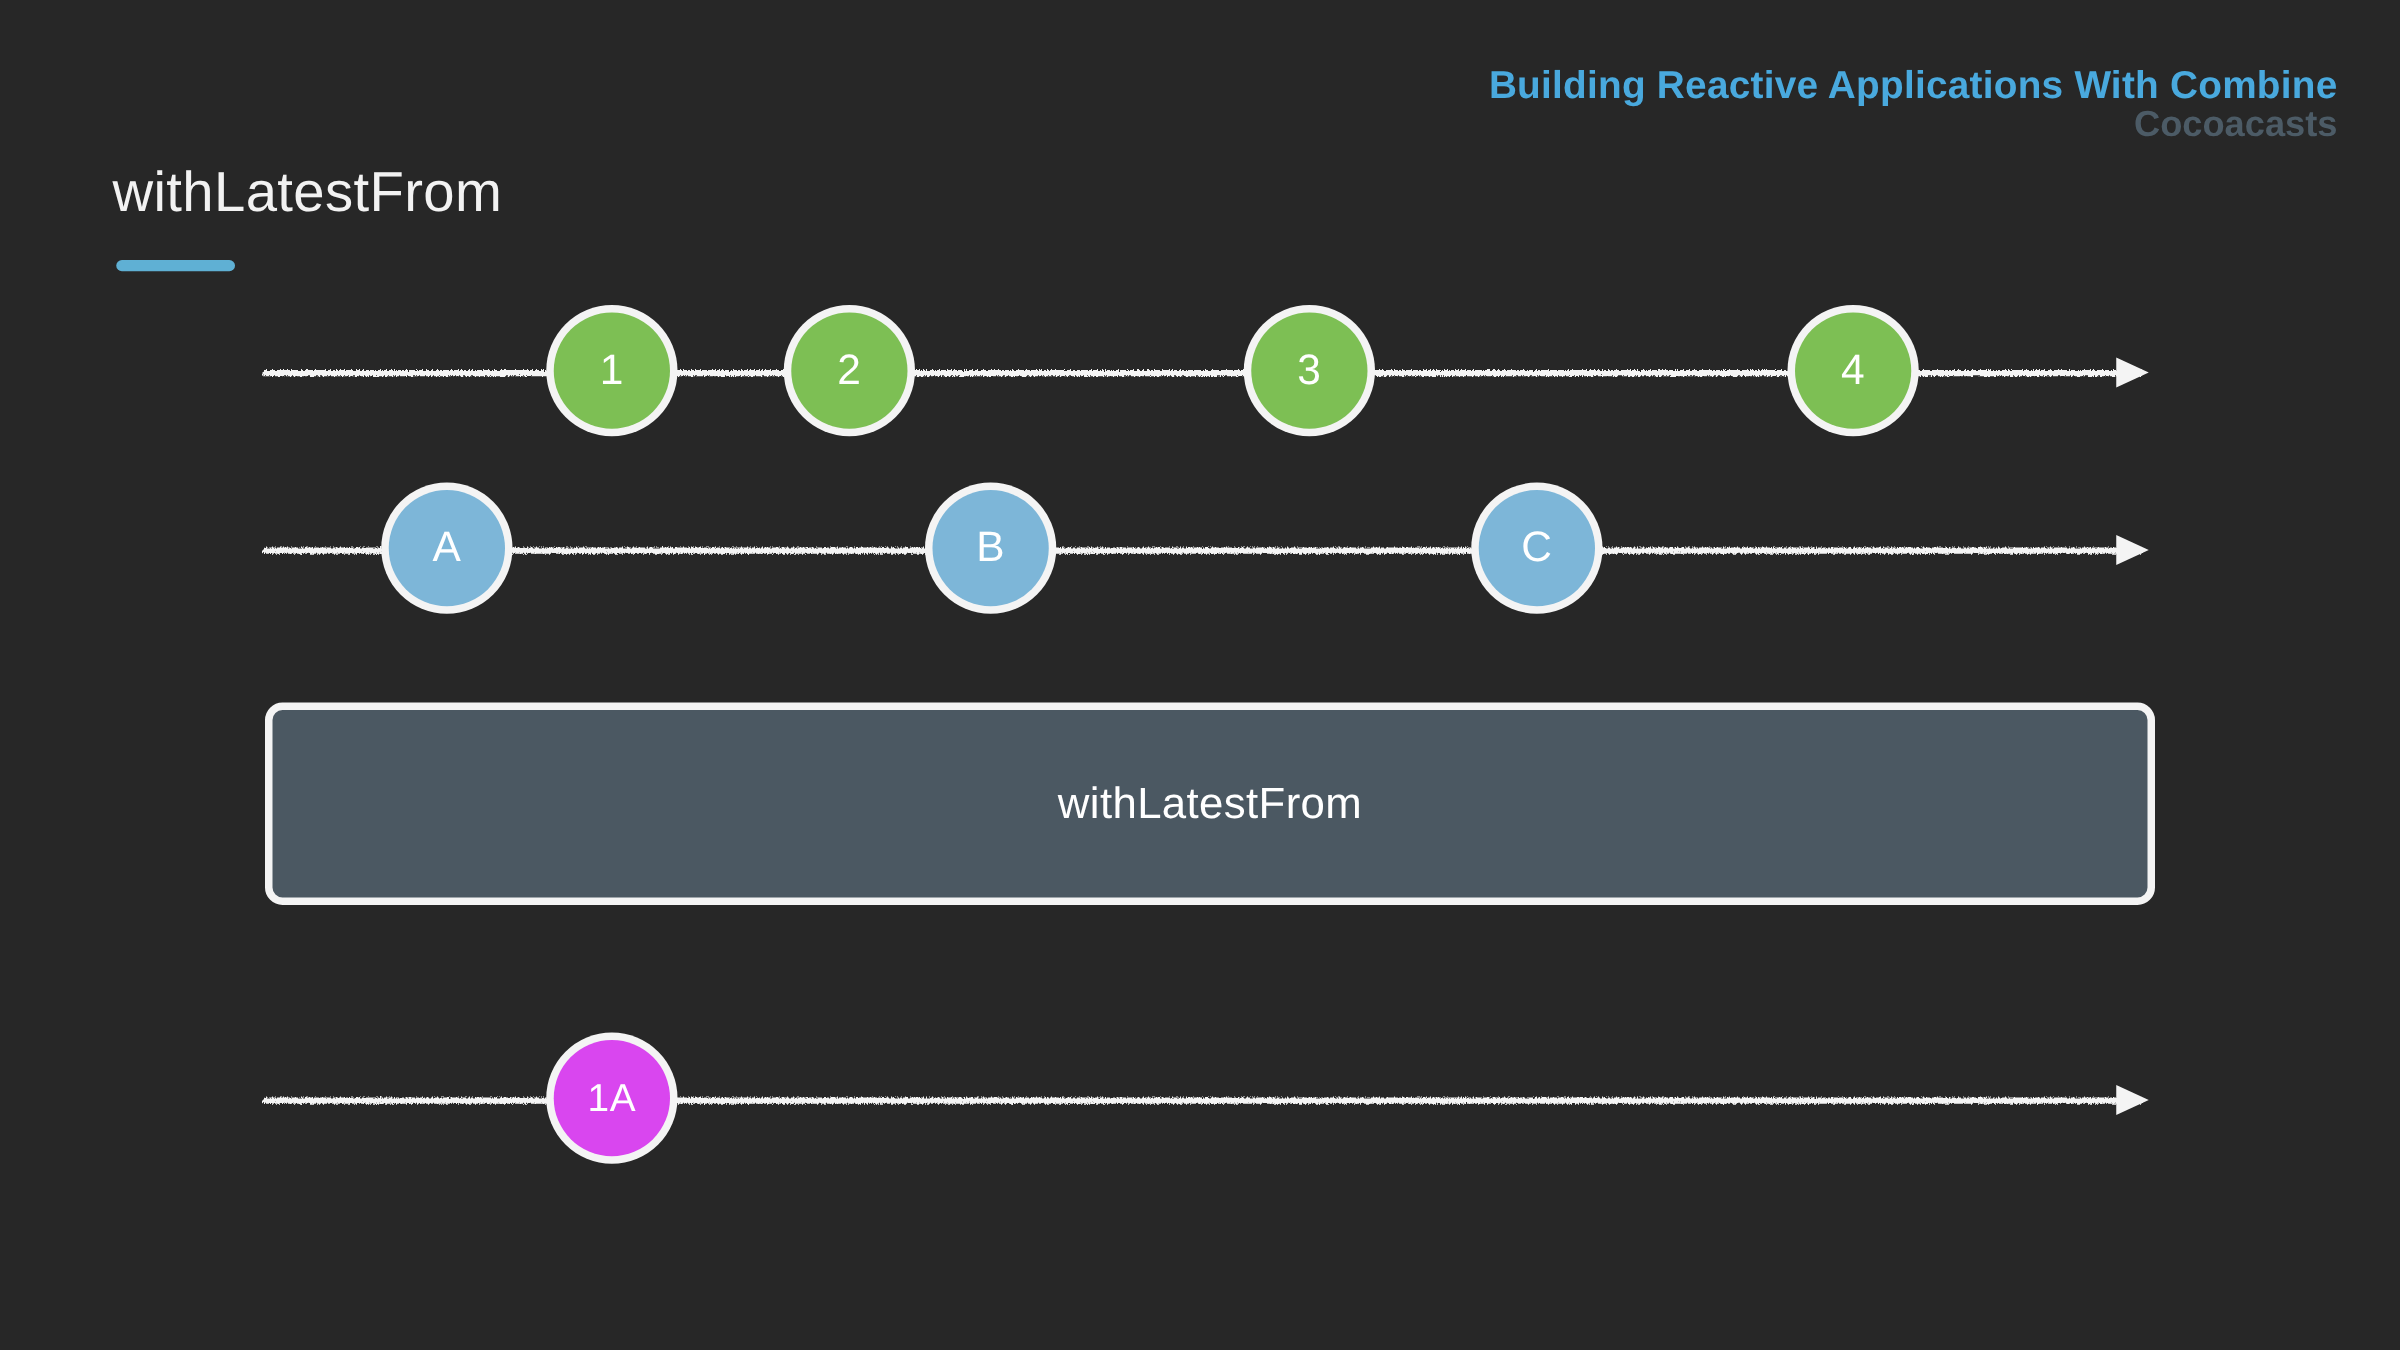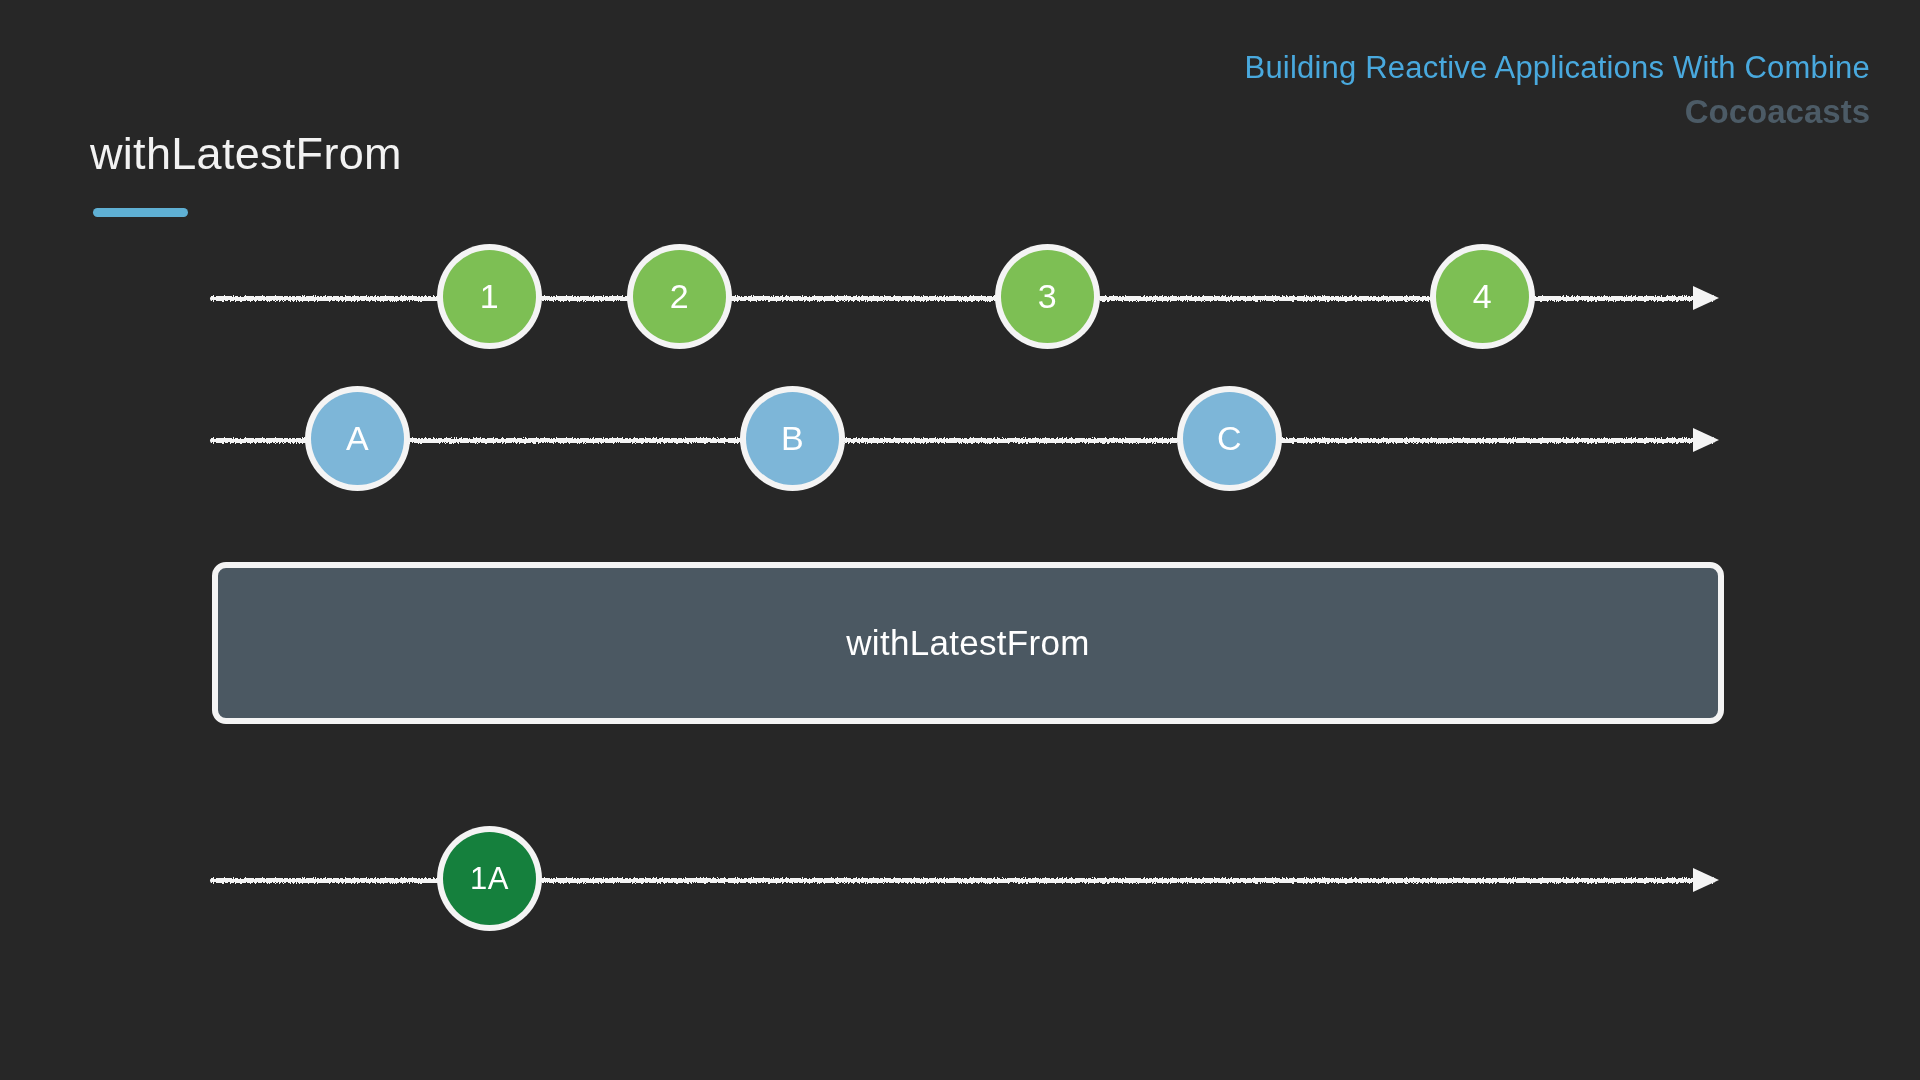--- a/index.html
+++ b/index.html
@@ -8,26 +8,26 @@
     background:#272727;
     font-family:"Liberation Sans",sans-serif;
     overflow:hidden;
     position:relative;
   }
   .stage{position:absolute;inset:0;}
 
   
   .hdr{position:absolute;right:50px;top:52px;text-align:right;}
   .hdr-title{
-    font-size:31px;font-weight:normal;color:#49a9de;
+    font-size:31px;font-weight:bold;color:#49a9de;
     letter-spacing:.2px;line-height:1.05;white-space:nowrap;
   }
   .hdr-sub{
-    font-size:33px;font-weight:bold;color:#4c5b66;
-    margin-top:10px;line-height:1.05;white-space:nowrap;
+    font-size:29px;font-weight:bold;color:#4c5b66;
+    line-height:1.05;white-space:nowrap;
   }
 
   
   .slide-title{
     position:absolute;left:90px;top:128px;
     font-size:45px;color:#f2f2f2;font-weight:400;
     letter-spacing:.3px;white-space:nowrap;
   }
   .title-rule{
     position:absolute;left:93px;top:208px;
@@ -56,21 +56,21 @@
     border-radius:50%;
     display:flex;align-items:center;justify-content:center;
     color:#ffffff;
     box-shadow:0 0 0 6px #f4f4f4;
     font-weight:400;
     letter-spacing:.5px;
     user-select:none;
   }
   .m-green{background:#7dbf54;}
   .m-blue{background:#7db6d8;}
-  .m-red{background:#15803d;}
+  .m-red{background:#d946ef;}
 
   
   .op-box{
     position:absolute;
     background:#4b5862;
     border:6px solid #f4f4f4;
     border-radius:14px;
     display:flex;align-items:center;justify-content:center;
   }
   .op-label{

